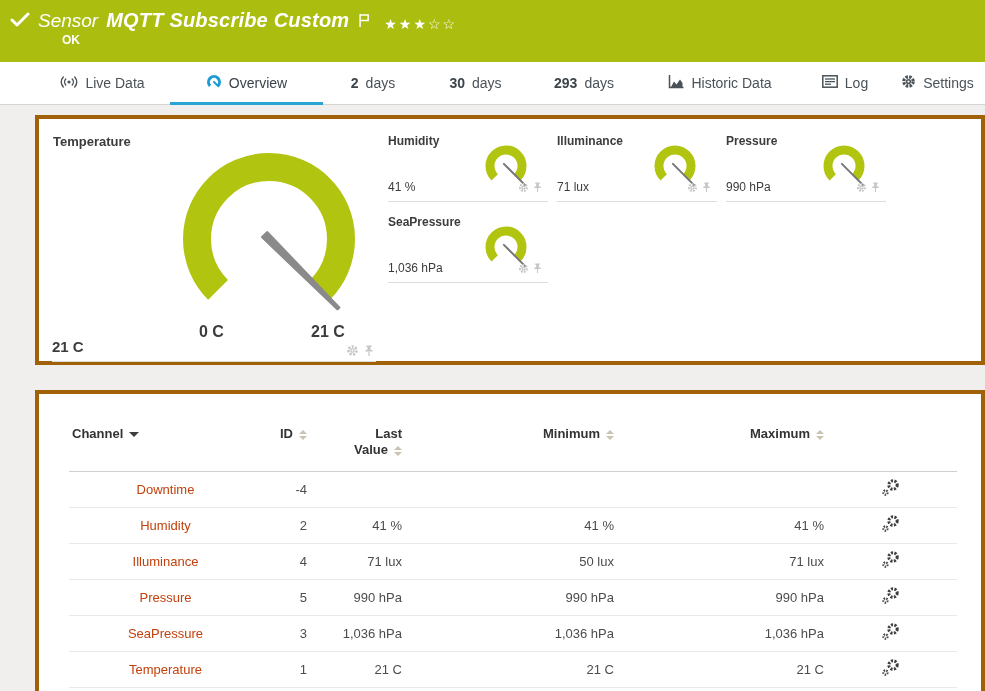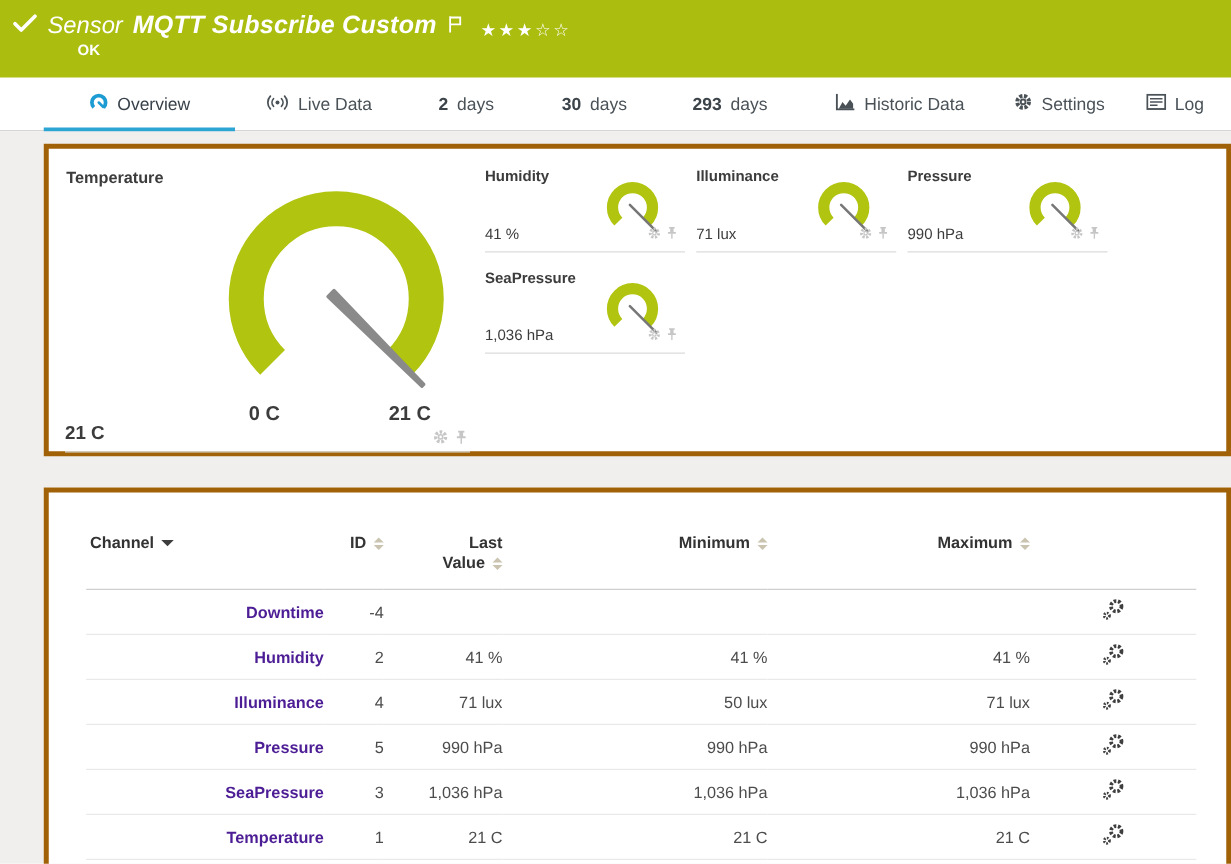--- a/index.html
+++ b/index.html
@@ -51,21 +51,21 @@
   .mini-icons { position: absolute; right: 6px; bottom: 4px; display: flex; gap: 4px; align-items: center; }
 
   
   .table-card { margin-top: 25px; height: 330px; padding: 32px 30px 0 30px; }
   table.channels { width: 100%; border-collapse: collapse; font-size: 13px; color: #4c4c4c; table-layout: fixed; }
   th { font-size: 13px; color: #333; font-weight: bold; text-align: right; vertical-align: top; padding-bottom: 13px; border-bottom: 1px solid #cfcfcf; }
   th.c-channel { text-align: left; padding-left: 3px; }
   col.c1 { width: 190px; } col.c2 { width: 48px; } col.c3 { width: 95px; }
   col.c4 { width: 212px; } col.c5 { width: 210px; } col.c6 { width: 133px; }
   td { height: 36px; border-bottom: 1px solid #e9e9e9; text-align: right; }
-  td.c-channel { text-align: right; padding-left: 3px; color: #4c1d95; font-weight: bold; }
+  td.c-channel { text-align: center; padding-left: 3px; color: #c2410c; }
   td.c-gear { text-align: center; }
   .sort { display: inline-block; vertical-align: middle; margin-left: 6px; }
   .sort i { display: block; width: 0; height: 0; border-left: 4px solid transparent; border-right: 4px solid transparent; }
   .sort .up { border-bottom: 4px solid #c9c3b0; margin-bottom: 2px; }
   .sort .down { border-top: 4px solid #c9c3b0; }
   .sort-active { display: inline-block; vertical-align: middle; margin-left: 6px; width: 0; height: 0; border-left: 5px solid transparent; border-right: 5px solid transparent; border-top: 5px solid #3d3d3d; }
   .lastvalue-head div { line-height: 16px; }
 </style>
 </head>
 <body>
@@ -83,78 +83,78 @@
       <svg width="11" height="15" viewBox="0 0 12 16">
           <path d="M1.2 1 V15 M1.2 2 H10 V8 H1.2" stroke="#fff" stroke-width="1.6" fill="none"></path>
         </svg>
     </span>
     <span class="stars">★★★☆☆</span>
   </div>
   <div class="status-ok">OK</div>
 </div>
 
 <div class="tabbar">
+  <div class="tab t-livedata">
+    <span>
+      <svg width="18" height="14" viewBox="0 0 18 14">
+          <circle cx="9" cy="7" r="1.6" fill="#4a5258"></circle>
+          <path d="M5.8 4 a4.4 4.4 0 0 0 0 6 M3.3 1.9 a7.4 7.4 0 0 0 0 10.2 M12.2 4 a4.4 4.4 0 0 1 0 6 M14.7 1.9 a7.4 7.4 0 0 1 0 10.2" stroke="#4a5258" stroke-width="1.4" fill="none" stroke-linecap="round"></path>
+        </svg>
+    </span>
+    <span>Live Data</span>
+  </div>
   <div class="tab t-overview active">
     <span>
       <svg width="16" height="16" viewBox="0 0 16 16">
           <circle cx="8" cy="8" r="5.5" fill="none" stroke="#1d9cd3" stroke-width="3" stroke-dasharray="25.9 8.7" transform="rotate(135 8 8)"></circle>
           <line x1="8" y1="8" x2="11.6" y2="11.6" stroke="#1d9cd3" stroke-width="2" stroke-linecap="round"></line>
         </svg>
     </span>
     <span>Overview</span>
   </div>
-  <div class="tab t-livedata">
-    <span>
-      <svg width="18" height="14" viewBox="0 0 18 14">
-          <circle cx="9" cy="7" r="1.6" fill="#4a5258"></circle>
-          <path d="M5.8 4 a4.4 4.4 0 0 0 0 6 M3.3 1.9 a7.4 7.4 0 0 0 0 10.2 M12.2 4 a4.4 4.4 0 0 1 0 6 M14.7 1.9 a7.4 7.4 0 0 1 0 10.2" stroke="#4a5258" stroke-width="1.4" fill="none" stroke-linecap="round"></path>
-        </svg>
-    </span>
-    <span>Live Data</span>
-  </div>
   <div class="tab t-2days">
     <span class="num">2</span>
     <span>days</span>
   </div>
   <div class="tab t-30days">
     <span class="num">30</span>
     <span>days</span>
   </div>
   <div class="tab t-365days">
     <span class="num">293</span>
     <span>days</span>
   </div>
   <div class="tab t-historic">
     <span>
       <svg width="16" height="14" viewBox="0 0 16 14">
           <path d="M1.5 0 V12.5 H15.5" stroke="#4a5258" stroke-width="1.5" fill="none"></path>
           <path d="M3 12 L6 6.5 L8.5 9.5 L12 4.5 L14.5 8 V12 Z" fill="#4a5258"></path>
         </svg>
     </span>
     <span>Historic Data</span>
-  </div>
-  <div class="tab t-settings">
-    <span>
-      <svg width="15" height="15" viewBox="0 0 16 16">
-          <circle cx="8" cy="8" r="5" fill="none" stroke="#4a5258" stroke-width="3.4" stroke-dasharray="2.6 1.35"></circle>
-          <circle cx="8" cy="8" r="2" fill="#fff" stroke="#4a5258" stroke-width="1.6"></circle>
-        </svg>
-    </span>
-    <span>Settings</span>
   </div>
   <div class="tab t-log">
     <span>
       <svg width="16" height="13" viewBox="0 0 16 13">
           <rect x="0.8" y="0.8" width="14.4" height="11.4" fill="none" stroke="#4a5258" stroke-width="1.5"></rect>
           <line x1="3" y1="4" x2="13" y2="4" stroke="#4a5258" stroke-width="1.3"></line>
           <line x1="3" y1="6.6" x2="13" y2="6.6" stroke="#4a5258" stroke-width="1.3"></line>
           <line x1="3" y1="9.2" x2="9" y2="9.2" stroke="#4a5258" stroke-width="1.3"></line>
         </svg>
     </span>
     <span>Log</span>
+  </div>
+  <div class="tab t-settings">
+    <span>
+      <svg width="15" height="15" viewBox="0 0 16 16">
+          <circle cx="8" cy="8" r="5" fill="none" stroke="#4a5258" stroke-width="3.4" stroke-dasharray="2.6 1.35"></circle>
+          <circle cx="8" cy="8" r="2" fill="#fff" stroke="#4a5258" stroke-width="1.6"></circle>
+        </svg>
+    </span>
+    <span>Settings</span>
   </div>
 </div>
 
 <div class="content">
 
   <div class="card overview-card">
 
     <div class="temp-section">
       <div class="panel-title">Temperature</div>
       <svg class="big-gauge" width="185" height="195" viewBox="0 0 185 195">

